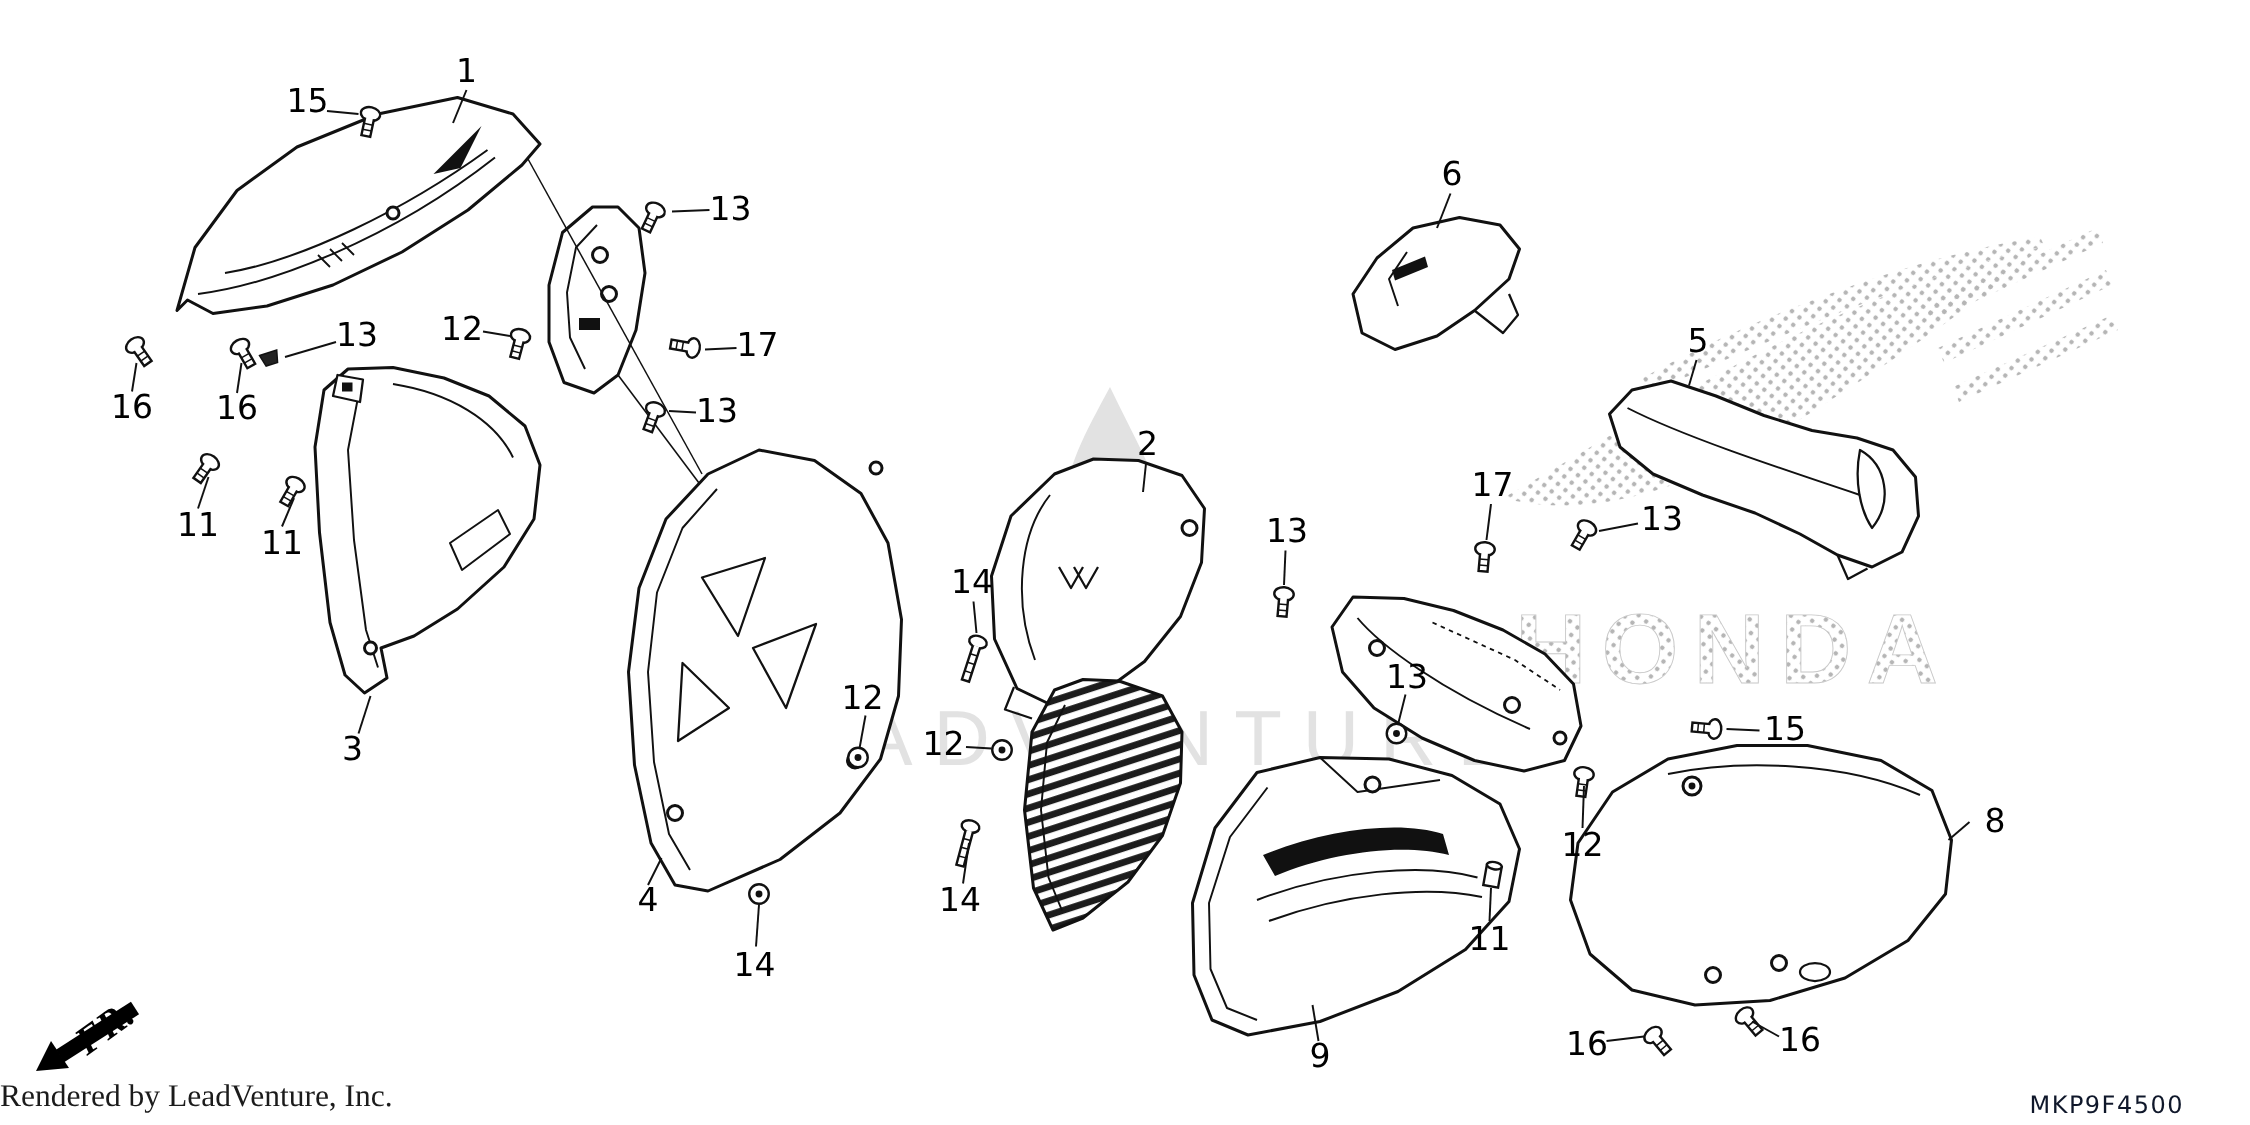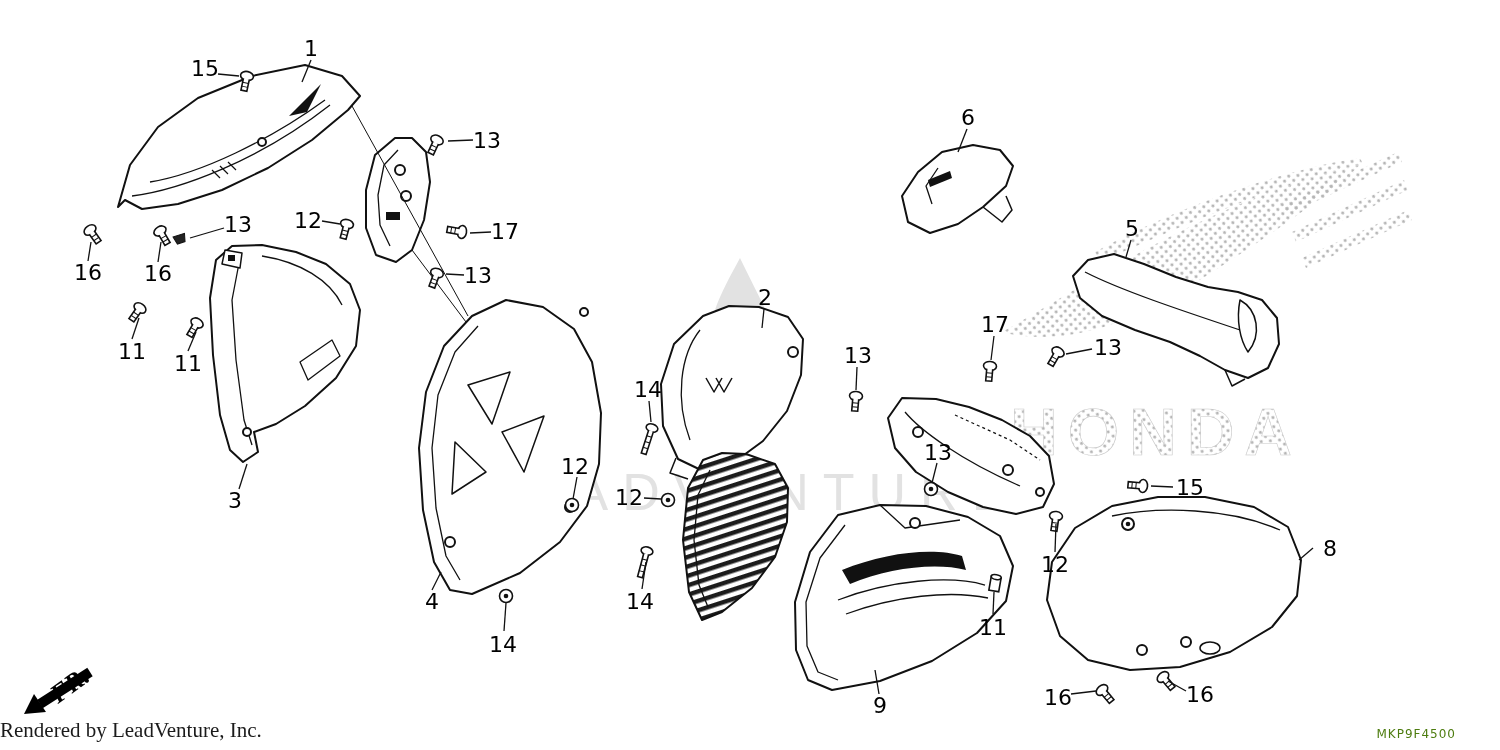--- a/index.html
+++ b/index.html
@@ -4,21 +4,21 @@
 <style>
   html,body{margin:0;padding:0;background:#888;}
   .stage{position:relative;width:1500px;height:750px;background:#ffffff;overflow:hidden;margin:0 auto;
          font-family:"Liberation Sans",sans-serif;}
   .stage svg{position:absolute;left:0;top:0;}
   .callout-layer{position:absolute;left:0;top:0;width:100%;height:100%;text-decoration:underline;}
   .callout{position:absolute;transform:translate(-50%,-50%);font-size:22px;color:#000;
            font-family:"DejaVu Sans","Liberation Sans",sans-serif;cursor:pointer;user-select:none;}
   .footer{position:absolute;left:0;right:0;top:718px;text-align:left;font-size:21px;color:#1b1b1b;
           font-family:"Liberation Serif",serif;}
-  .code{position:absolute;right:44px;top:727px;font-size:12px;color:#4d7c0f;
+  .code{position:absolute;right:44px;top:727px;font-size:16px;color:#0f172a;
         font-family:"DejaVu Sans","Liberation Sans",sans-serif;letter-spacing:1px;}
 </style>
 </head>
 <body>
 
 <div class="stage">
 
 <svg width="1500" height="750" viewBox="0 0 1500 750">
   <defs>
     <pattern id="dots" width="6.5" height="6.5" patternUnits="userSpaceOnUse" patternTransform="rotate(40)">

